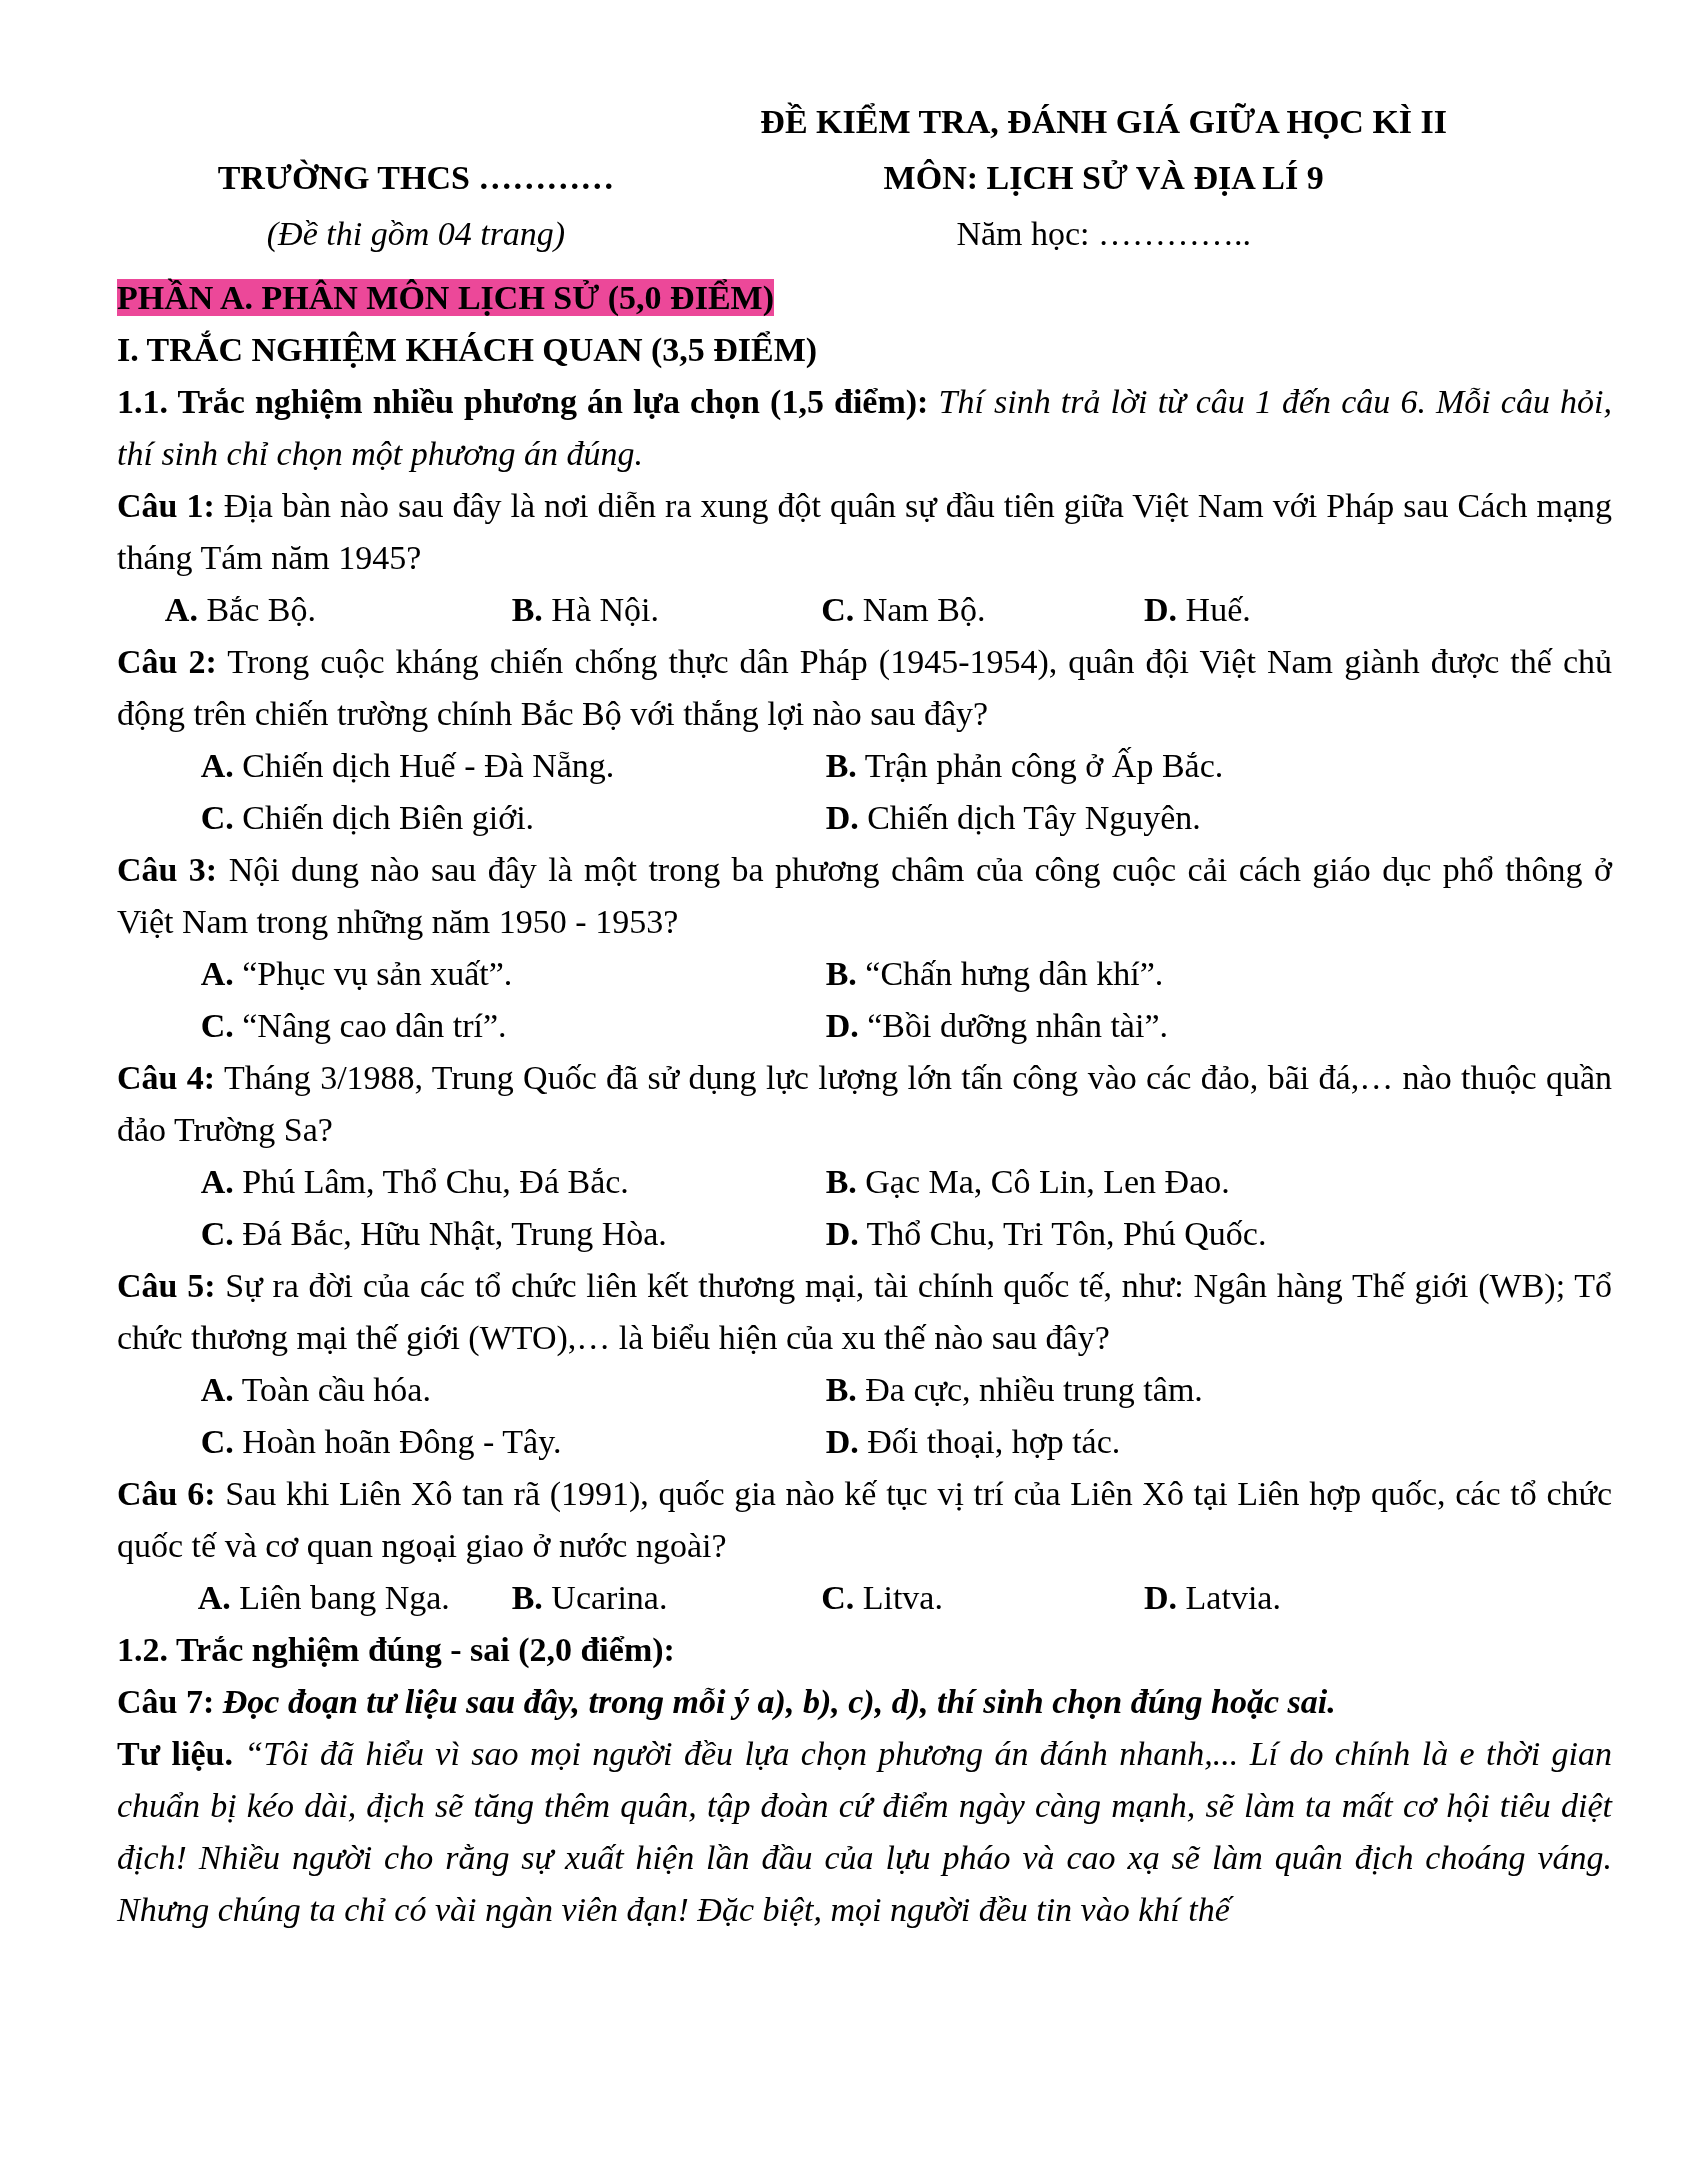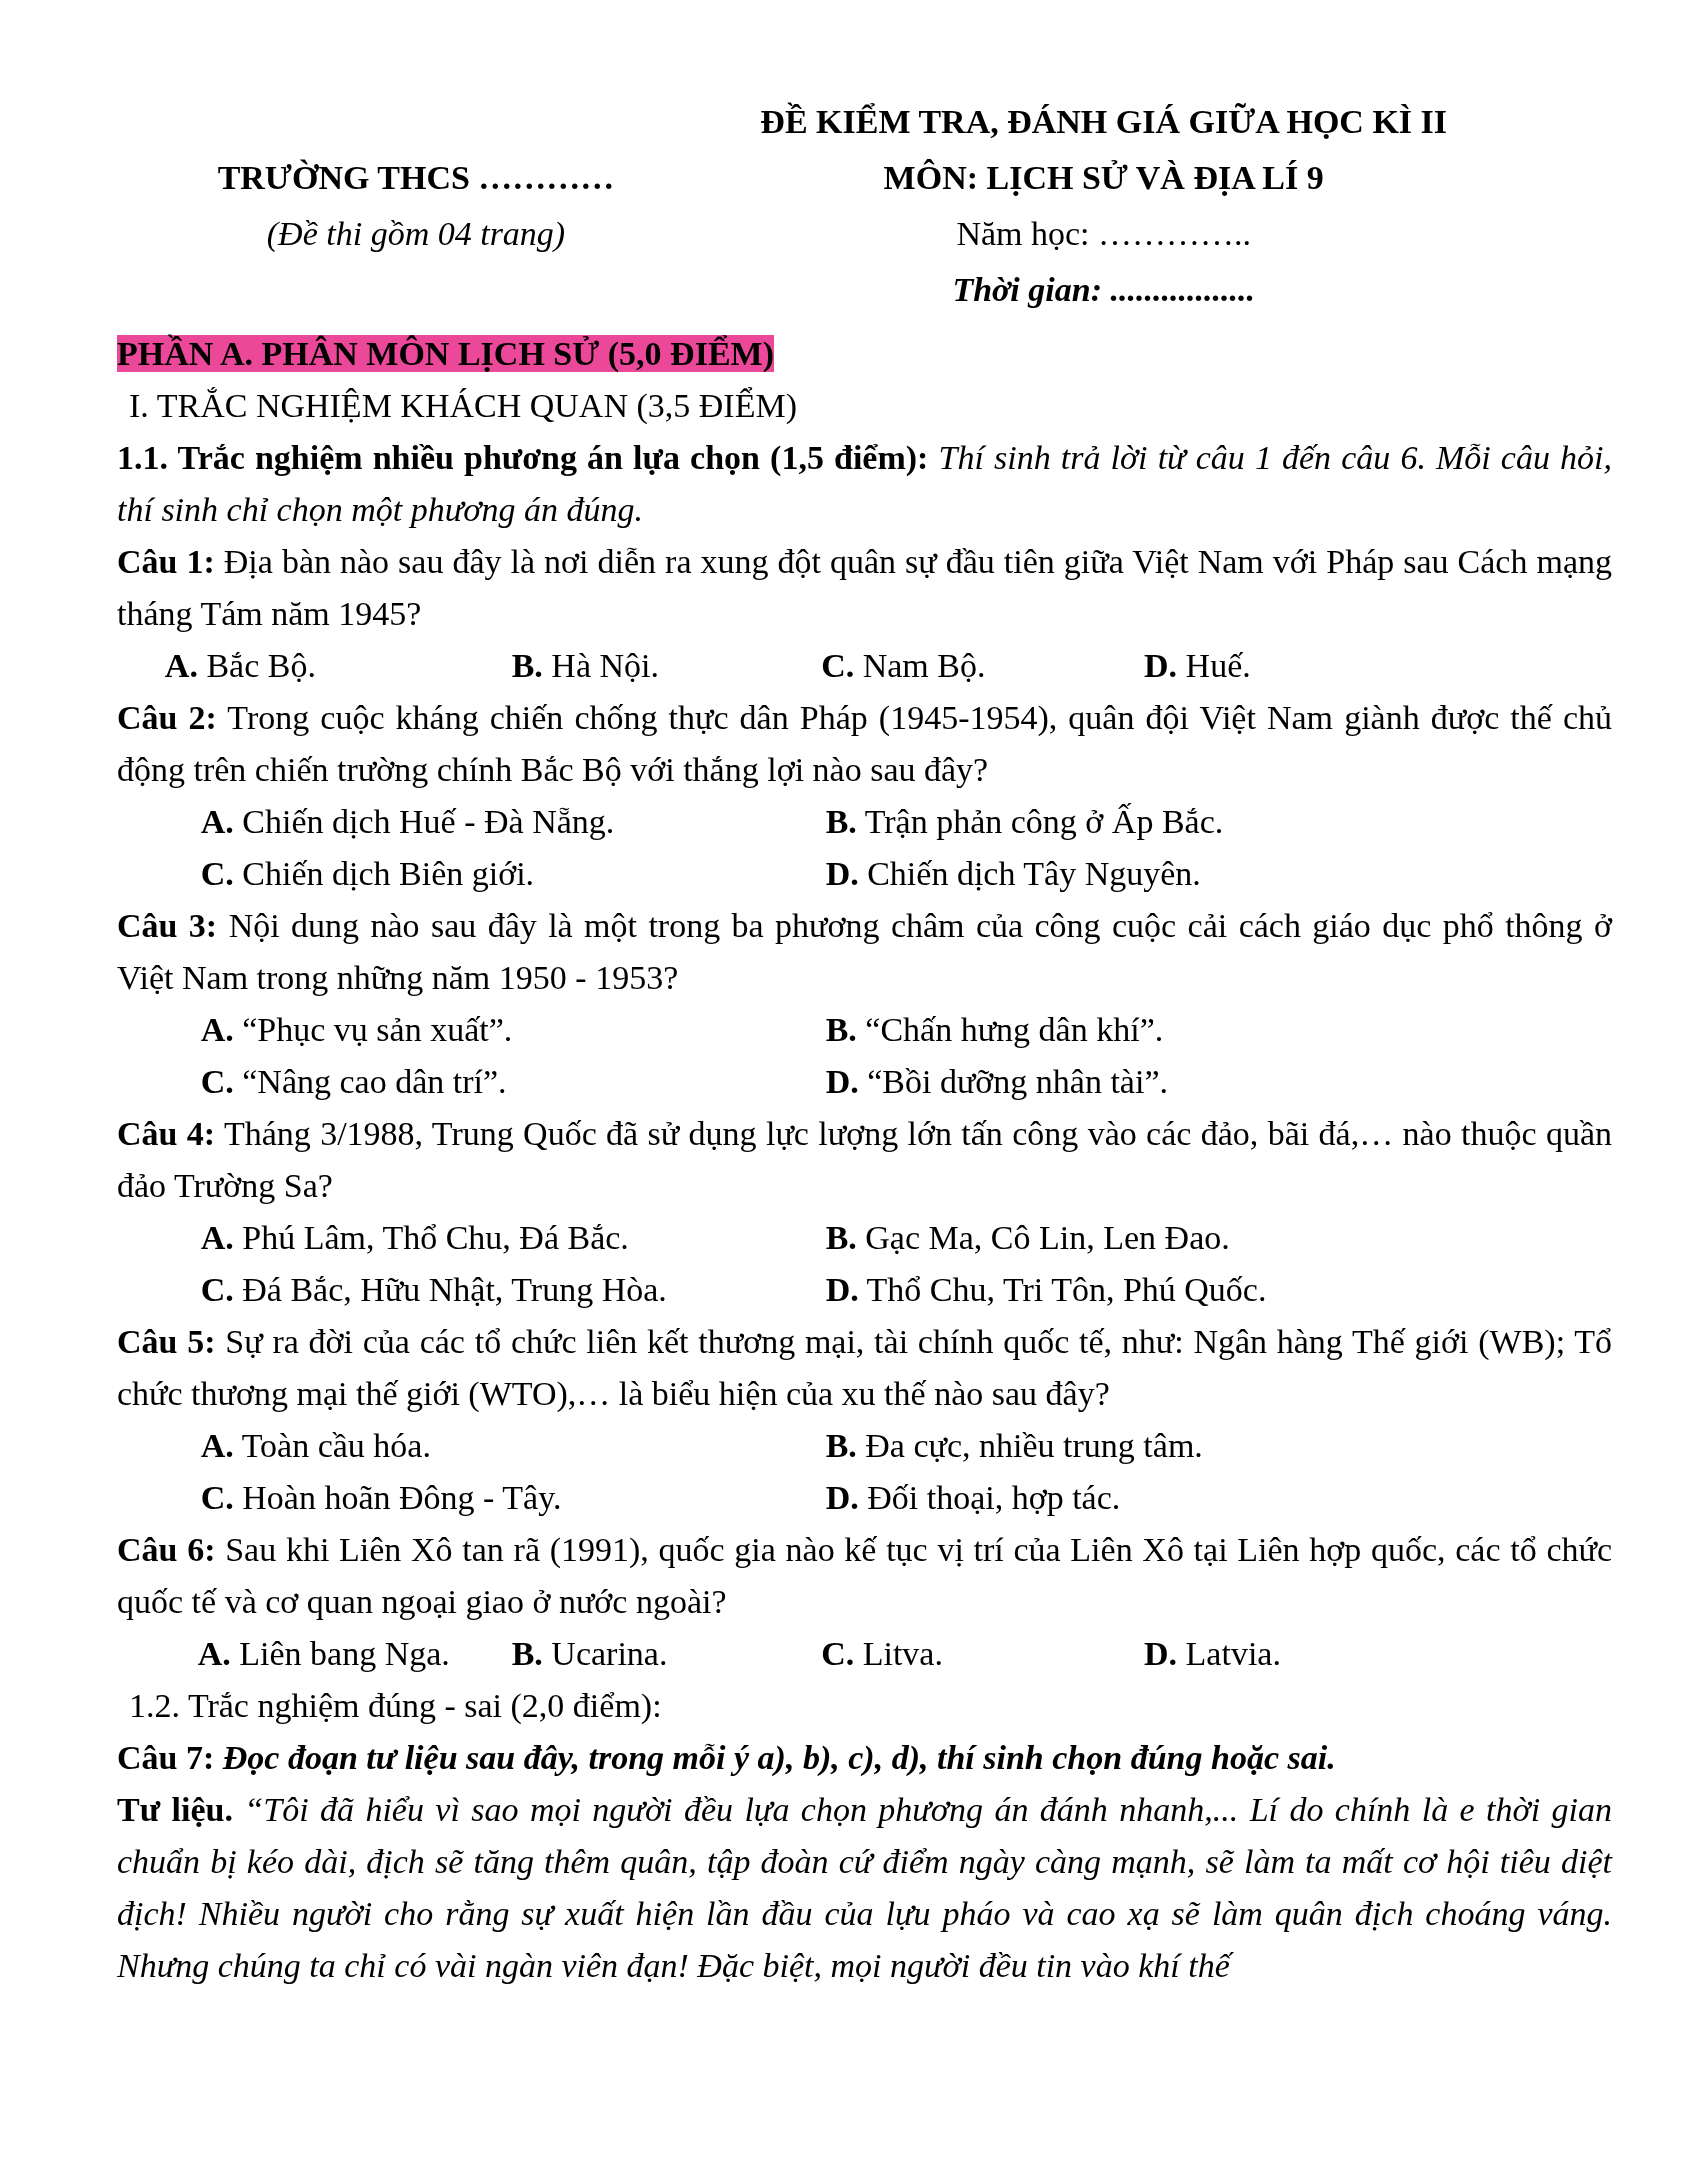--- a/index.html
+++ b/index.html
@@ -18,21 +18,21 @@
   .pages{font-style:italic;}
   .exam-title,.subject{font-weight:bold;text-align:center;}
   .time{font-weight:bold;font-style:italic;}
   
   .doc-body{margin-top:9.5px;}
   p{margin:0;text-align:justify;}
   p.left{text-align:left;}
   b{font-weight:bold;}
   i{font-style:italic;}
   .hl{background:#ec4899;font-weight:bold;}
-  .section-title{font-weight:normal;margin-left:12px;}
+  .section-title{font-weight:bold;}
   .opts{display:flex;align-items:center;}
   .opts span{white-space:nowrap;}
   .row4 .c1{flex:0 0 26.4%;padding-left:3.2%;box-sizing:border-box;}
   .row4 .c2{flex:0 0 20.7%;}
   .row4 .c3{flex:0 0 21.6%;}
   .row4 .c4{flex:1 1 auto;}
   .row4.indent .c1{padding-left:5.4%;}
   .row2 .c1{flex:0 0 47.4%;padding-left:5.6%;box-sizing:border-box;}
   .row2 .c2{flex:1 1 auto;}
 </style>
@@ -43,21 +43,20 @@
 
   <div class="header">
     <div class="header-left">
       <div class="school">TRƯỜNG THCS …………</div>
       <div class="pages">(Đề thi gồm 04 trang)</div>
     </div>
     <div class="header-right">
       <div class="exam-title">ĐỀ KIỂM TRA, ĐÁNH GIÁ GIỮA HỌC KÌ II</div>
       <div class="subject">MÔN: LỊCH SỬ VÀ ĐỊA LÍ 9</div>
       <div class="year">Năm học: …………..</div>
-      <div class="time">Thời gian: .................</div>
     </div>
   </div>
 
   <div class="doc-body">
 
     <p class="left"><span class="hl">PHẦN A. PHÂN MÔN LỊCH SỬ (5,0 ĐIỂM)</span></p>
 
     <p class="left section-title">I. TRẮC NGHIỆM KHÁCH QUAN (3,5 ĐIỂM)</p>
 
     <p><b>1.1. Trắc nghiệm nhiều phương án lựa chọn (1,5 điểm):</b> <i>Thí sinh trả lời từ câu 1 đến câu 6. Mỗi câu hỏi, thí sinh chỉ chọn một phương án đúng.</i></p>

